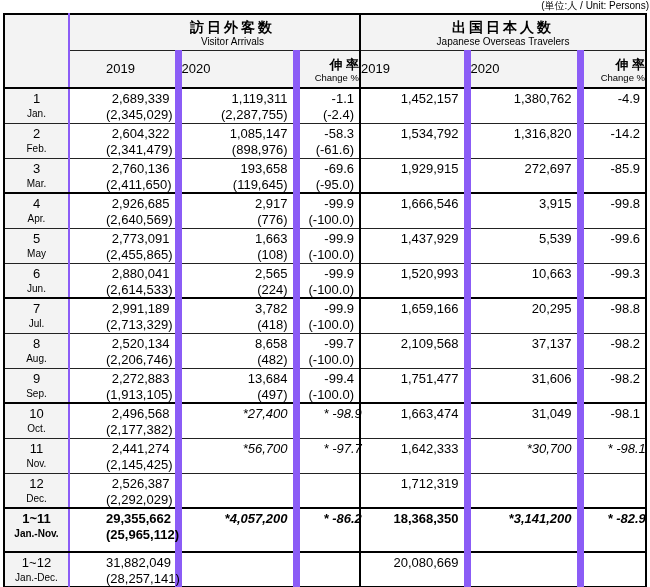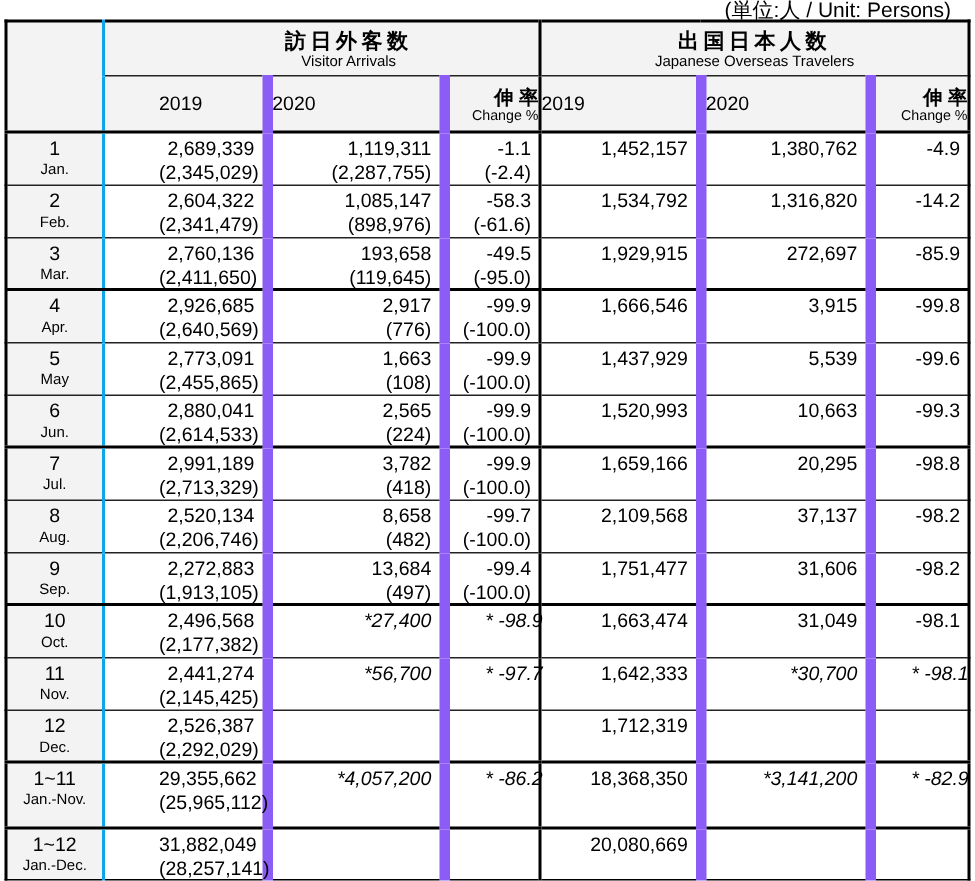--- a/index.html
+++ b/index.html
@@ -1,28 +1,28 @@
 <!DOCTYPE html>
 <html><head>
 <meta charset="utf-8">
 <style>
   html,body{margin:0;padding:0;background:#fff;}
   body{width:650px;height:587px;position:relative;font-family:"Liberation Sans","DejaVu Sans",sans-serif;color:#000;}
-  .unit-note{position:absolute;top:0px;right:16px;font-size:14px;line-height:12px;}
+  .unit-note{position:absolute;top:0px;right:1px;font-size:10px;line-height:12px;}
   table.stats{position:absolute;left:3px;top:13px;width:642px;border-collapse:collapse;table-layout:fixed;border:2px solid #000;}
   td{vertical-align:top;padding:0;font-size:13px;border-bottom:1px solid #222;}
   
-  td.c19{border-left:2px solid #0ea5e9;padding-left:36px;}
+  td.c19{border-left:2px solid #8b5cf6;padding-left:36px;}
   td.mid{border-left:2px solid #000;margin-top:28px;}
   td.thin{border-left:7px solid #8b5cf6;}
   
   tr.h1{height:36px;}
   tr.h2{height:38px;}
   tr.m{height:35px;}
-  tr.s1{height:44px;}
+  tr.s1{height:44px;font-weight:bold;}
   tr.s2{height:30px;}
   tr.thick td{border-bottom:2px solid #000;}
   
   td.mhead{background:#f3f3f3;border-bottom:2px solid #000;}
   td.ghead{background:#f3f3f3;text-align:center;vertical-align:middle;border-bottom:1px solid #222;}
   .gja{font-size:14px;font-weight:bold;letter-spacing:3px;line-height:17px;padding-top:3px;}
   .gen{font-size:10px;line-height:12px;}
   tr.h2 td{border-bottom:2px solid #000;background:#f3f3f3;vertical-align:middle;}
   td.yhead{text-align:left;font-size:13px;}
   td.chead{text-align:right;}
@@ -142,21 +142,21 @@
         </td>
     <td class="num c19">
           <div class="l1">2,760,136</div>
           <div class="l2">(2,411,650)</div>
         </td>
     <td class="num thin">
           <div class="l1">193,658</div>
           <div class="l2">(119,645)</div>
         </td>
     <td class="num thin">
-          <div class="l1">-49.5</div>
+          <div class="l1">-69.6</div>
           <div class="l2">(-95.0)</div>
         </td>
     <td class="num mid">
           <div class="l1">1,929,915</div>
         </td>
     <td class="num thin">
           <div class="l1">272,697</div>
         </td>
     <td class="num thin">
           <div class="l1">-85.9</div>

